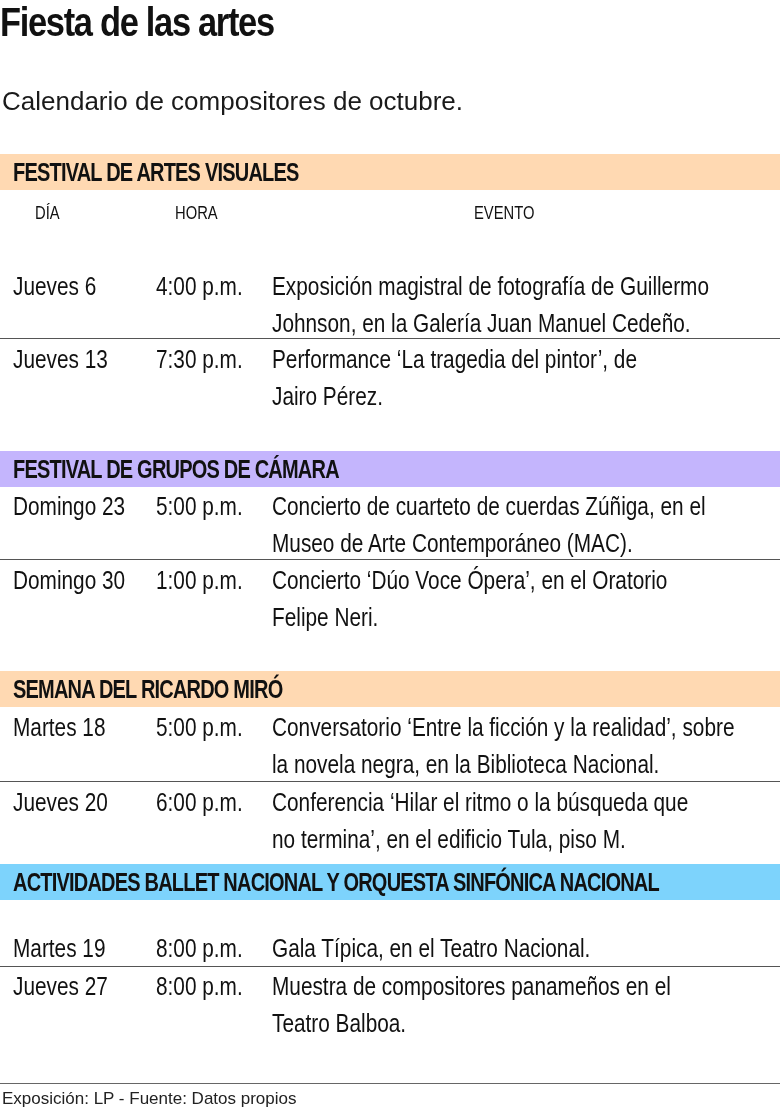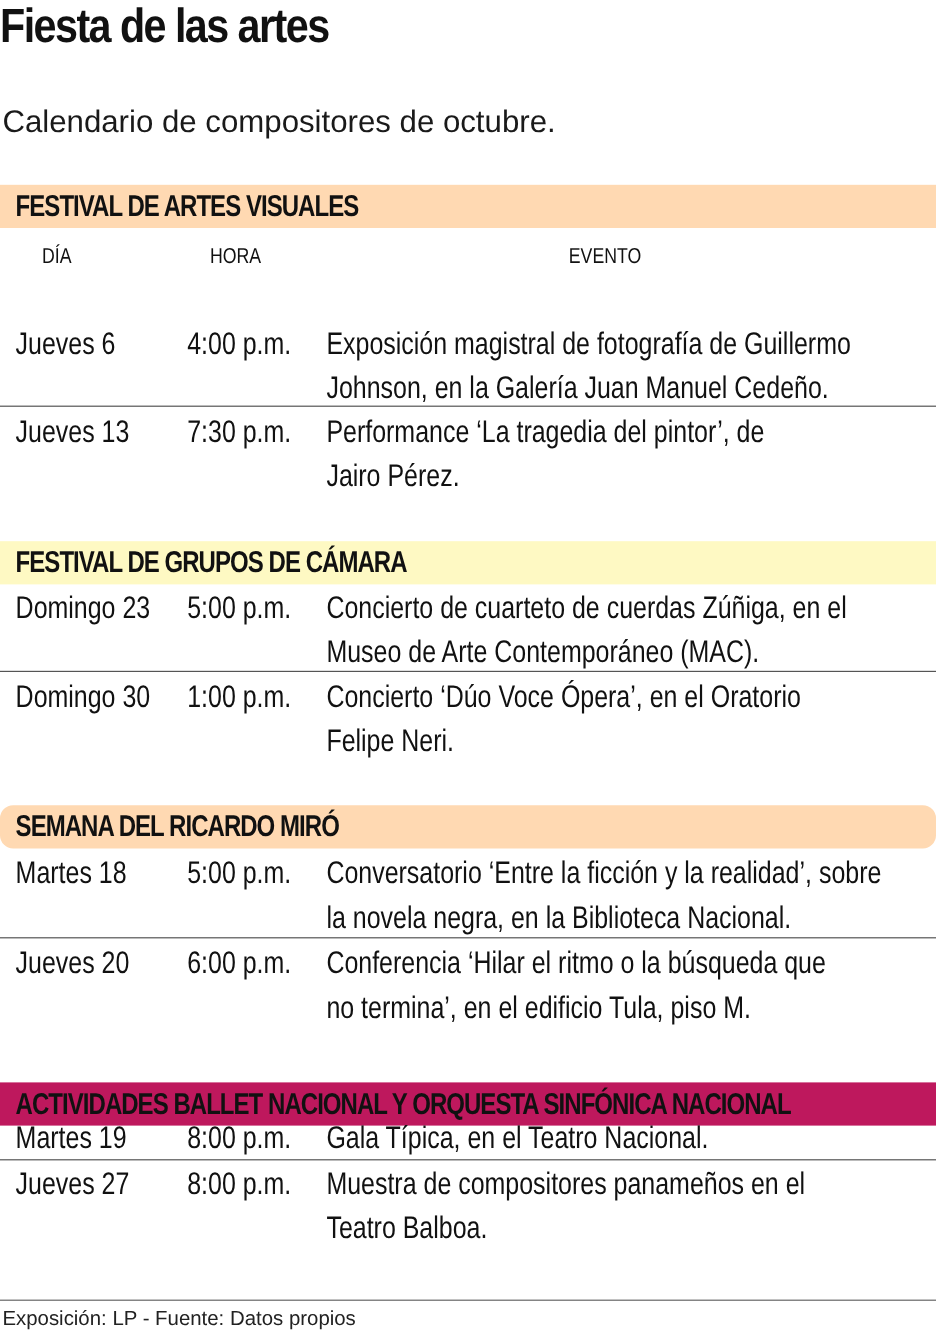--- a/index.html
+++ b/index.html
@@ -71,55 +71,55 @@
   <div class="cell c-event" style="top:37px">Johnson, en la Galería Juan Manuel Cedeño.</div>
 </div>
 <div class="rule" style="top:338px"></div>
 <div class="row" style="top:340px">
   <div class="cell c-day">Jueves 13</div>
   <div class="cell c-hour">7:30 p.m.</div>
   <div class="cell c-event">Performance ‘La tragedia del pintor’, de</div>
   <div class="cell c-event" style="top:37px">Jairo Pérez.</div>
 </div>
 
-<div class="band" style="top: 451px; background: #fef9c3;">
+<div class="band" style="top: 451px; background: #c4b5fd;">
   <div class="band-label">FESTIVAL DE GRUPOS DE CÁMARA</div>
 </div>
 <div class="row" style="top:487px">
   <div class="cell c-day">Domingo 23</div>
   <div class="cell c-hour">5:00 p.m.</div>
   <div class="cell c-event">Concierto de cuarteto de cuerdas Zúñiga, en el</div>
   <div class="cell c-event" style="top:37px">Museo de Arte Contemporáneo (MAC).</div>
 </div>
 <div class="rule" style="top:559px"></div>
 <div class="row" style="top:561px">
   <div class="cell c-day">Domingo 30</div>
   <div class="cell c-hour">1:00 p.m.</div>
   <div class="cell c-event">Concierto ‘Dúo Voce Ópera’, en el Oratorio</div>
   <div class="cell c-event" style="top:37px">Felipe Neri.</div>
 </div>
 
-<div class="band" style="top: 671px; background: rgb(255, 217, 178); border-radius: 11px;">
+<div class="band" style="top: 671px; background: rgb(255, 217, 178);">
   <div class="band-label">SEMANA DEL RICARDO MIRÓ</div>
 </div>
 <div class="row" style="top:708px">
   <div class="cell c-day">Martes 18</div>
   <div class="cell c-hour">5:00 p.m.</div>
   <div class="cell c-event">Conversatorio ‘Entre la ficción y la realidad’, sobre</div>
   <div class="cell c-event" style="top:37px">la novela negra, en la Biblioteca Nacional.</div>
 </div>
 <div class="rule" style="top:781px"></div>
 <div class="row" style="top:783px">
   <div class="cell c-day">Jueves 20</div>
   <div class="cell c-hour">6:00 p.m.</div>
   <div class="cell c-event">Conferencia ‘Hilar el ritmo o la búsqueda que</div>
   <div class="cell c-event" style="top:37px">no termina’, en el edificio Tula, piso M.</div>
 </div>
 
-<div class="band" style="top: 902px; background: #be185d;">
+<div class="band" style="top: 864px; background: #7dd3fc;">
   <div class="band-label">ACTIVIDADES BALLET NACIONAL Y ORQUESTA SINFÓNICA NACIONAL</div>
 </div>
 <div class="row" style="top:929px">
   <div class="cell c-day">Martes 19</div>
   <div class="cell c-hour">8:00 p.m.</div>
   <div class="cell c-event">Gala Típica, en el Teatro Nacional.</div>
 </div>
 <div class="rule" style="top:966px"></div>
 <div class="row" style="top:967px">
   <div class="cell c-day">Jueves 27</div>

